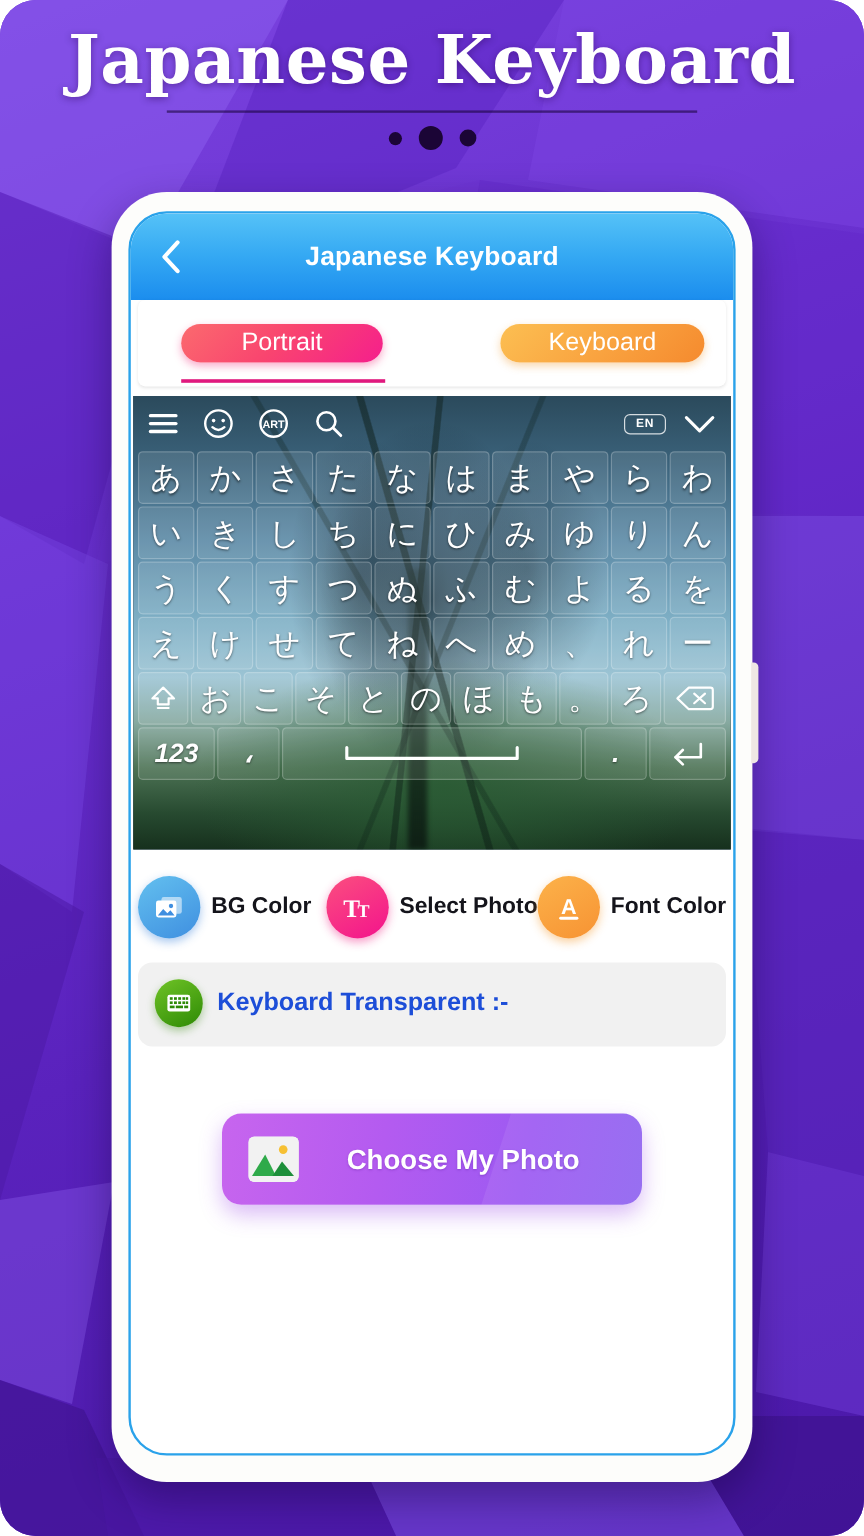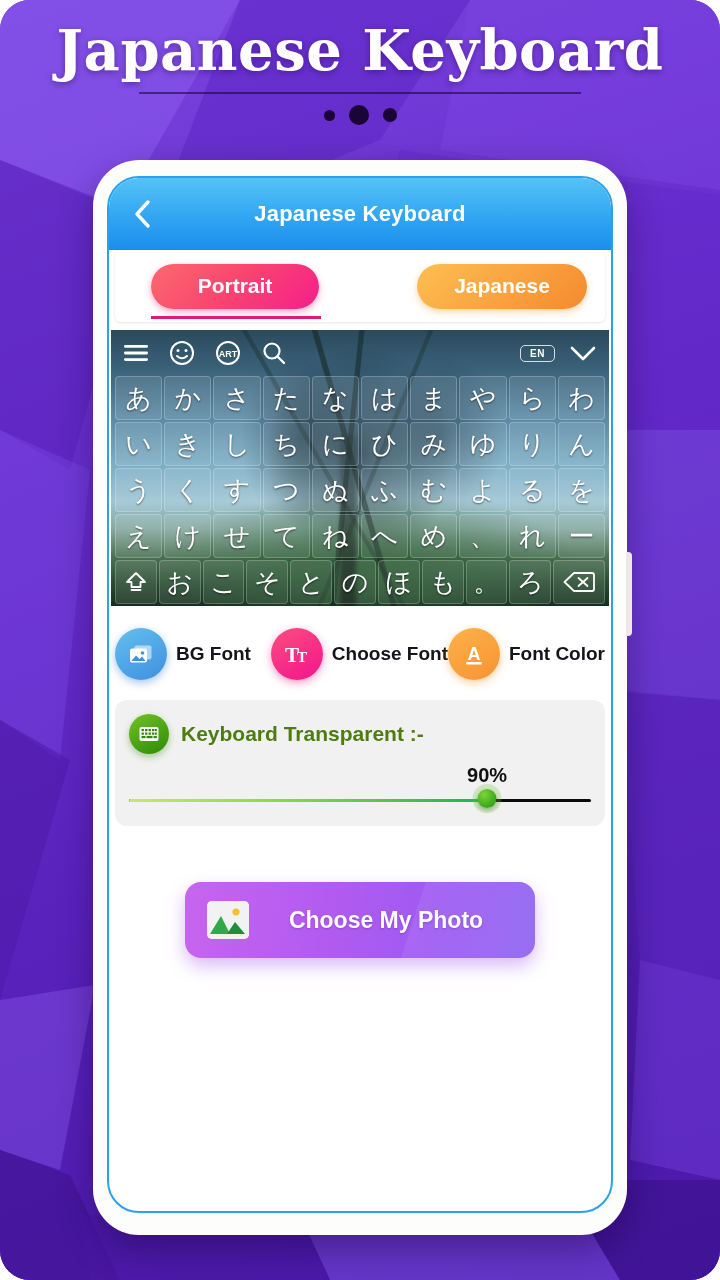--- a/index.html
+++ b/index.html
@@ -132,28 +132,28 @@
     height: 72px;
     background: #ffffff;
     border-radius: 6px;
     display: flex;
     align-items: center;
     position: relative;
     box-shadow: 0 1px 3px rgba(0,0,0,.10);
   }
   .tab {
     position: relative;
-    height: 45px;
+    height: 32px;
     border-radius: 24px;
     display: flex;
     align-items: center;
     justify-content: center;
     color: #fff;
     font-size: 21px;
-    font-weight: 700;
+    font-weight: 400;
     cursor: pointer;
   }
   #tab-portrait {
     width: 168px;
     margin-left: 36px;
     background: linear-gradient(135deg, #fb6a6e 0%, #f9456f 48%, #f51f8c 100%);
     box-shadow: 0 3px 7px rgba(240,40,120,.40);
   }
   #tab-landscape {
     width: 170px;
@@ -168,21 +168,21 @@
     bottom: 3px;
     width: 170px;
     height: 3px;
     background: #e0197e;
   }
 
   
   #keyboard {
     position: relative;
     margin: 8px 2px 0;
-    height: 276px;
+    height: 378px;
     overflow: hidden;
     background: #17303d;
   }
   #kb-photo {
     position: absolute;
     inset: 0;
     background:
       radial-gradient(ellipse 60% 40% at 52% 86%, rgba(40,90,50,.85), rgba(18,40,25,0) 70%),
       radial-gradient(ellipse 26% 55% at 50% 45%, rgba(10,22,30,.62), rgba(10,22,30,0) 72%),
       radial-gradient(ellipse 16% 42% at 38% 40%, rgba(12,26,34,.45), rgba(12,26,34,0) 75%),
@@ -312,21 +312,21 @@
     border-radius: 50%;
     background: linear-gradient(150deg,#6fc326 0%,#2e8a05 100%);
     display: flex; align-items: center; justify-content: center;
     margin-right: 12px;
     box-shadow: 0 3px 7px rgba(60,140,20,.40);
     flex: 0 0 auto;
   }
   #transparency-label {
     font-size: 21px;
     font-weight: 700;
-    color: #4d7c0f;
+    color: #1d4ed8;
   }
   #slider-area { position: relative; margin-top: 10px; height: 46px; }
   #slider-value {
     position: absolute;
     top: 0;
     left: 77.5%;
     transform: translateX(-50%);
     font-size: 20px;
     font-weight: 700;
     color: #111;
@@ -453,21 +453,21 @@
           </svg>
         </div>
         <div id="header-title">Japanese Keyboard</div>
       </div>
 
       <div id="tabs-card">
         <div class="tab" id="tab-portrait">
           <span>Portrait</span>
         </div>
         <div class="tab" id="tab-landscape">
-          <span>Japanese</span>
+          <span>Keyboard</span>
         </div>
         <div id="tab-underline"></div>
       </div>
 
       <div id="keyboard">
         <div id="kb-photo"></div>
 
         <div id="kb-toolbar">
           <span class="kb-tool">
             <svg width="26" height="20" viewBox="0 0 26 20">
@@ -601,30 +601,30 @@
       <div id="options-row">
         <div class="option">
           <span class="option-circle" id="opt-bg-circle">
             <svg width="26" height="24" viewBox="0 0 26 24">
               <rect x="6.5" y="3.5" width="17" height="14" rx="2" fill="#fff" opacity=".55"></rect>
               <rect x="2" y="6.5" width="17" height="14" rx="2" fill="#ffffff"></rect>
               <circle cx="14.5" cy="11" r="1.8" fill="#3f8fe0"></circle>
               <path d="M3.5 19 L8 13.5 L11.5 17 L14 14.5 L17.5 19 Z" fill="#3f8fe0"></path>
             </svg>
           </span>
-          <span class="option-label">BG Font</span>
+          <span class="option-label">BG Color</span>
         </div>
         <div class="option">
           <span class="option-circle" id="opt-font-circle">
             <svg width="30" height="26" viewBox="0 0 30 26">
               <text x="3" y="21" font-family="Liberation Serif, serif" font-size="21" font-weight="700" fill="#fff">T</text>
               <text x="15" y="21" font-family="Liberation Serif, serif" font-size="15" font-weight="700" fill="#fff">T</text>
             </svg>
           </span>
-          <span class="option-label">Choose Font</span>
+          <span class="option-label">Select Photo</span>
         </div>
         <div class="option">
           <span class="option-circle" id="opt-color-circle">
             <svg width="26" height="26" viewBox="0 0 26 26">
               <text x="13" y="19" font-family="Liberation Sans, sans-serif" font-size="18" font-weight="700" fill="#fff" text-anchor="middle">A</text>
               <rect x="5" y="21" width="16" height="2.4" rx="1.2" fill="#fff"></rect>
             </svg>
           </span>
           <span class="option-label">Font Color</span>
         </div>
@@ -647,27 +647,20 @@
                   <rect x="14" y="7.5" width="2.4" height="2.2"></rect>
                 <rect x="17" y="7.5" width="1.8" height="2.2"></rect>
                 <rect x="3.5" y="11" width="4" height="2.2"></rect>
                   <rect x="8.5" y="11" width="6" height="2.2"></rect>
                 <rect x="15.5" y="11" width="3.3" height="2.2"></rect>
               </g>
             </svg>
           </span>
           <span id="transparency-label">Keyboard Transparent :-</span>
         </div>
-        <div id="slider-area">
-          <span id="slider-value">90%</span>
-          <div id="slider-track">
-            <div id="slider-fill"></div>
-            <div id="slider-thumb"></div>
-          </div>
-        </div>
       </div>
 
       <div id="choose-photo-wrap">
         <div id="choose-photo-button">
           <span id="choose-photo-icon">
             <svg width="42" height="38" viewBox="0 0 42 38">
               <rect x="0" y="0" width="42" height="38" rx="4" fill="#f2f2f2"></rect>
               <circle cx="29" cy="11" r="3.6" fill="#f6c033"></circle>
               <path d="M3 33 L14 15 L23 33 Z" fill="#2faa4a"></path>
               <path d="M20 33 L28 21 L38 33 Z" fill="#1d8f3a"></path>

